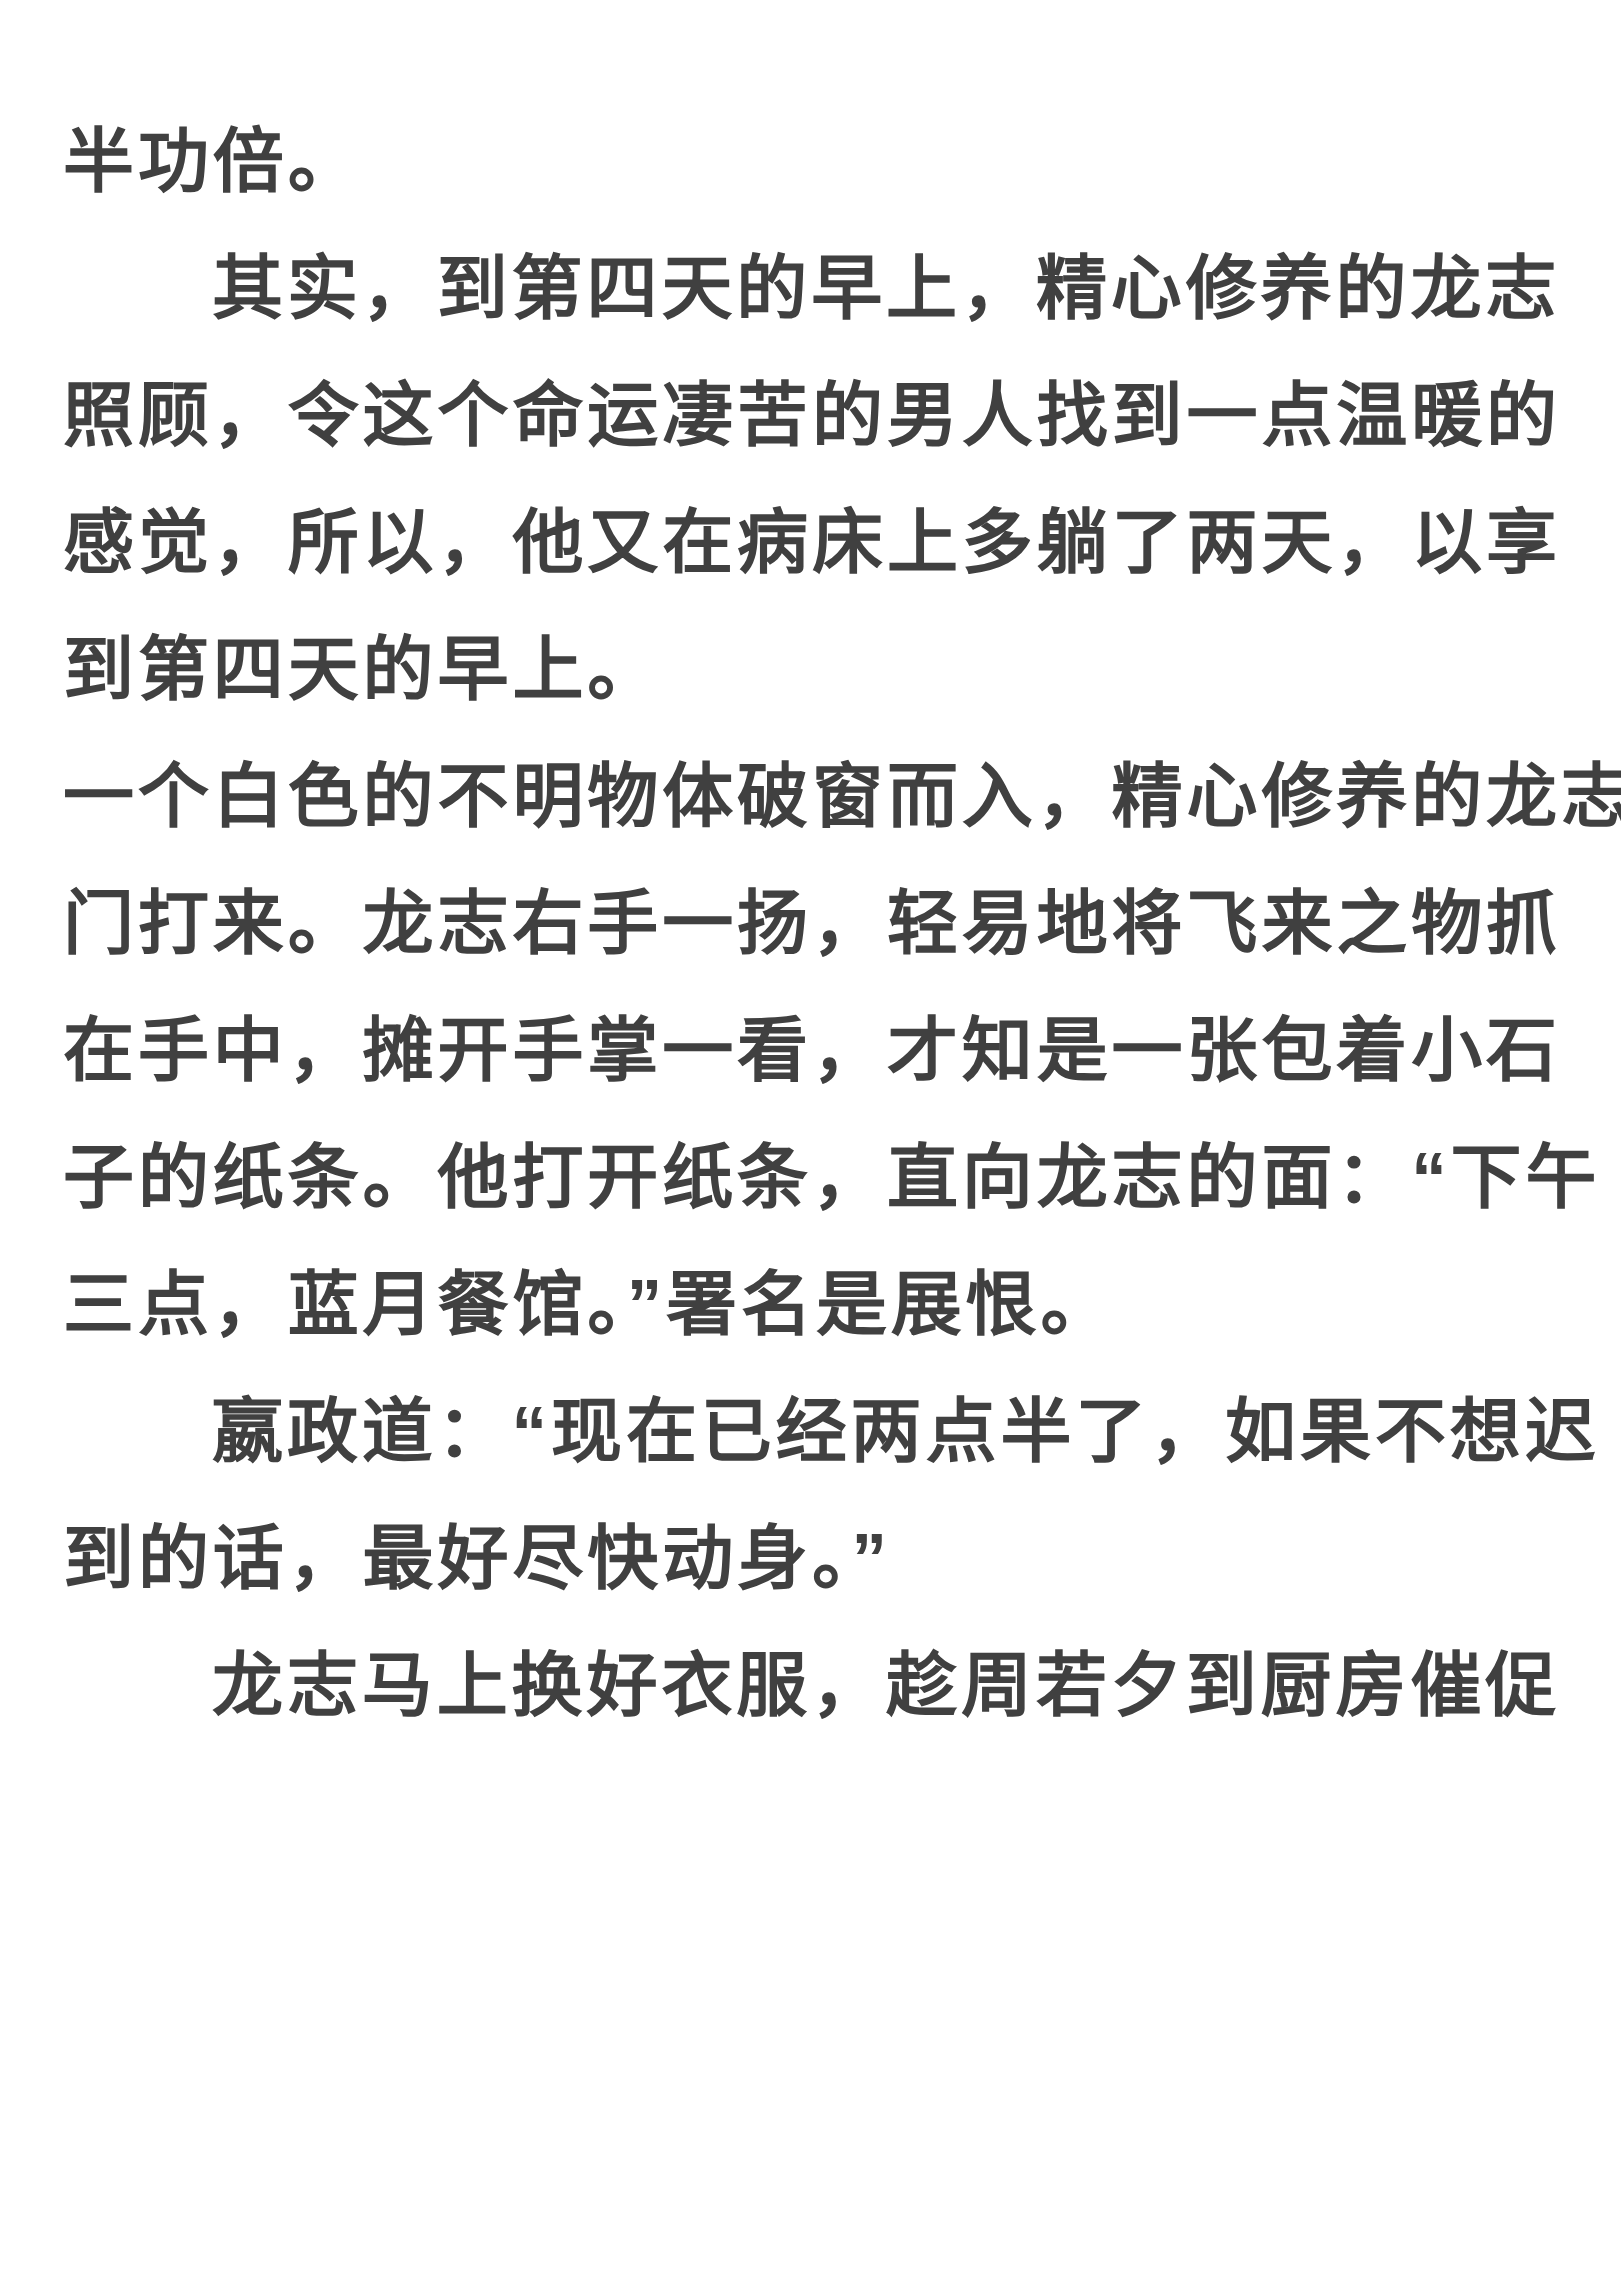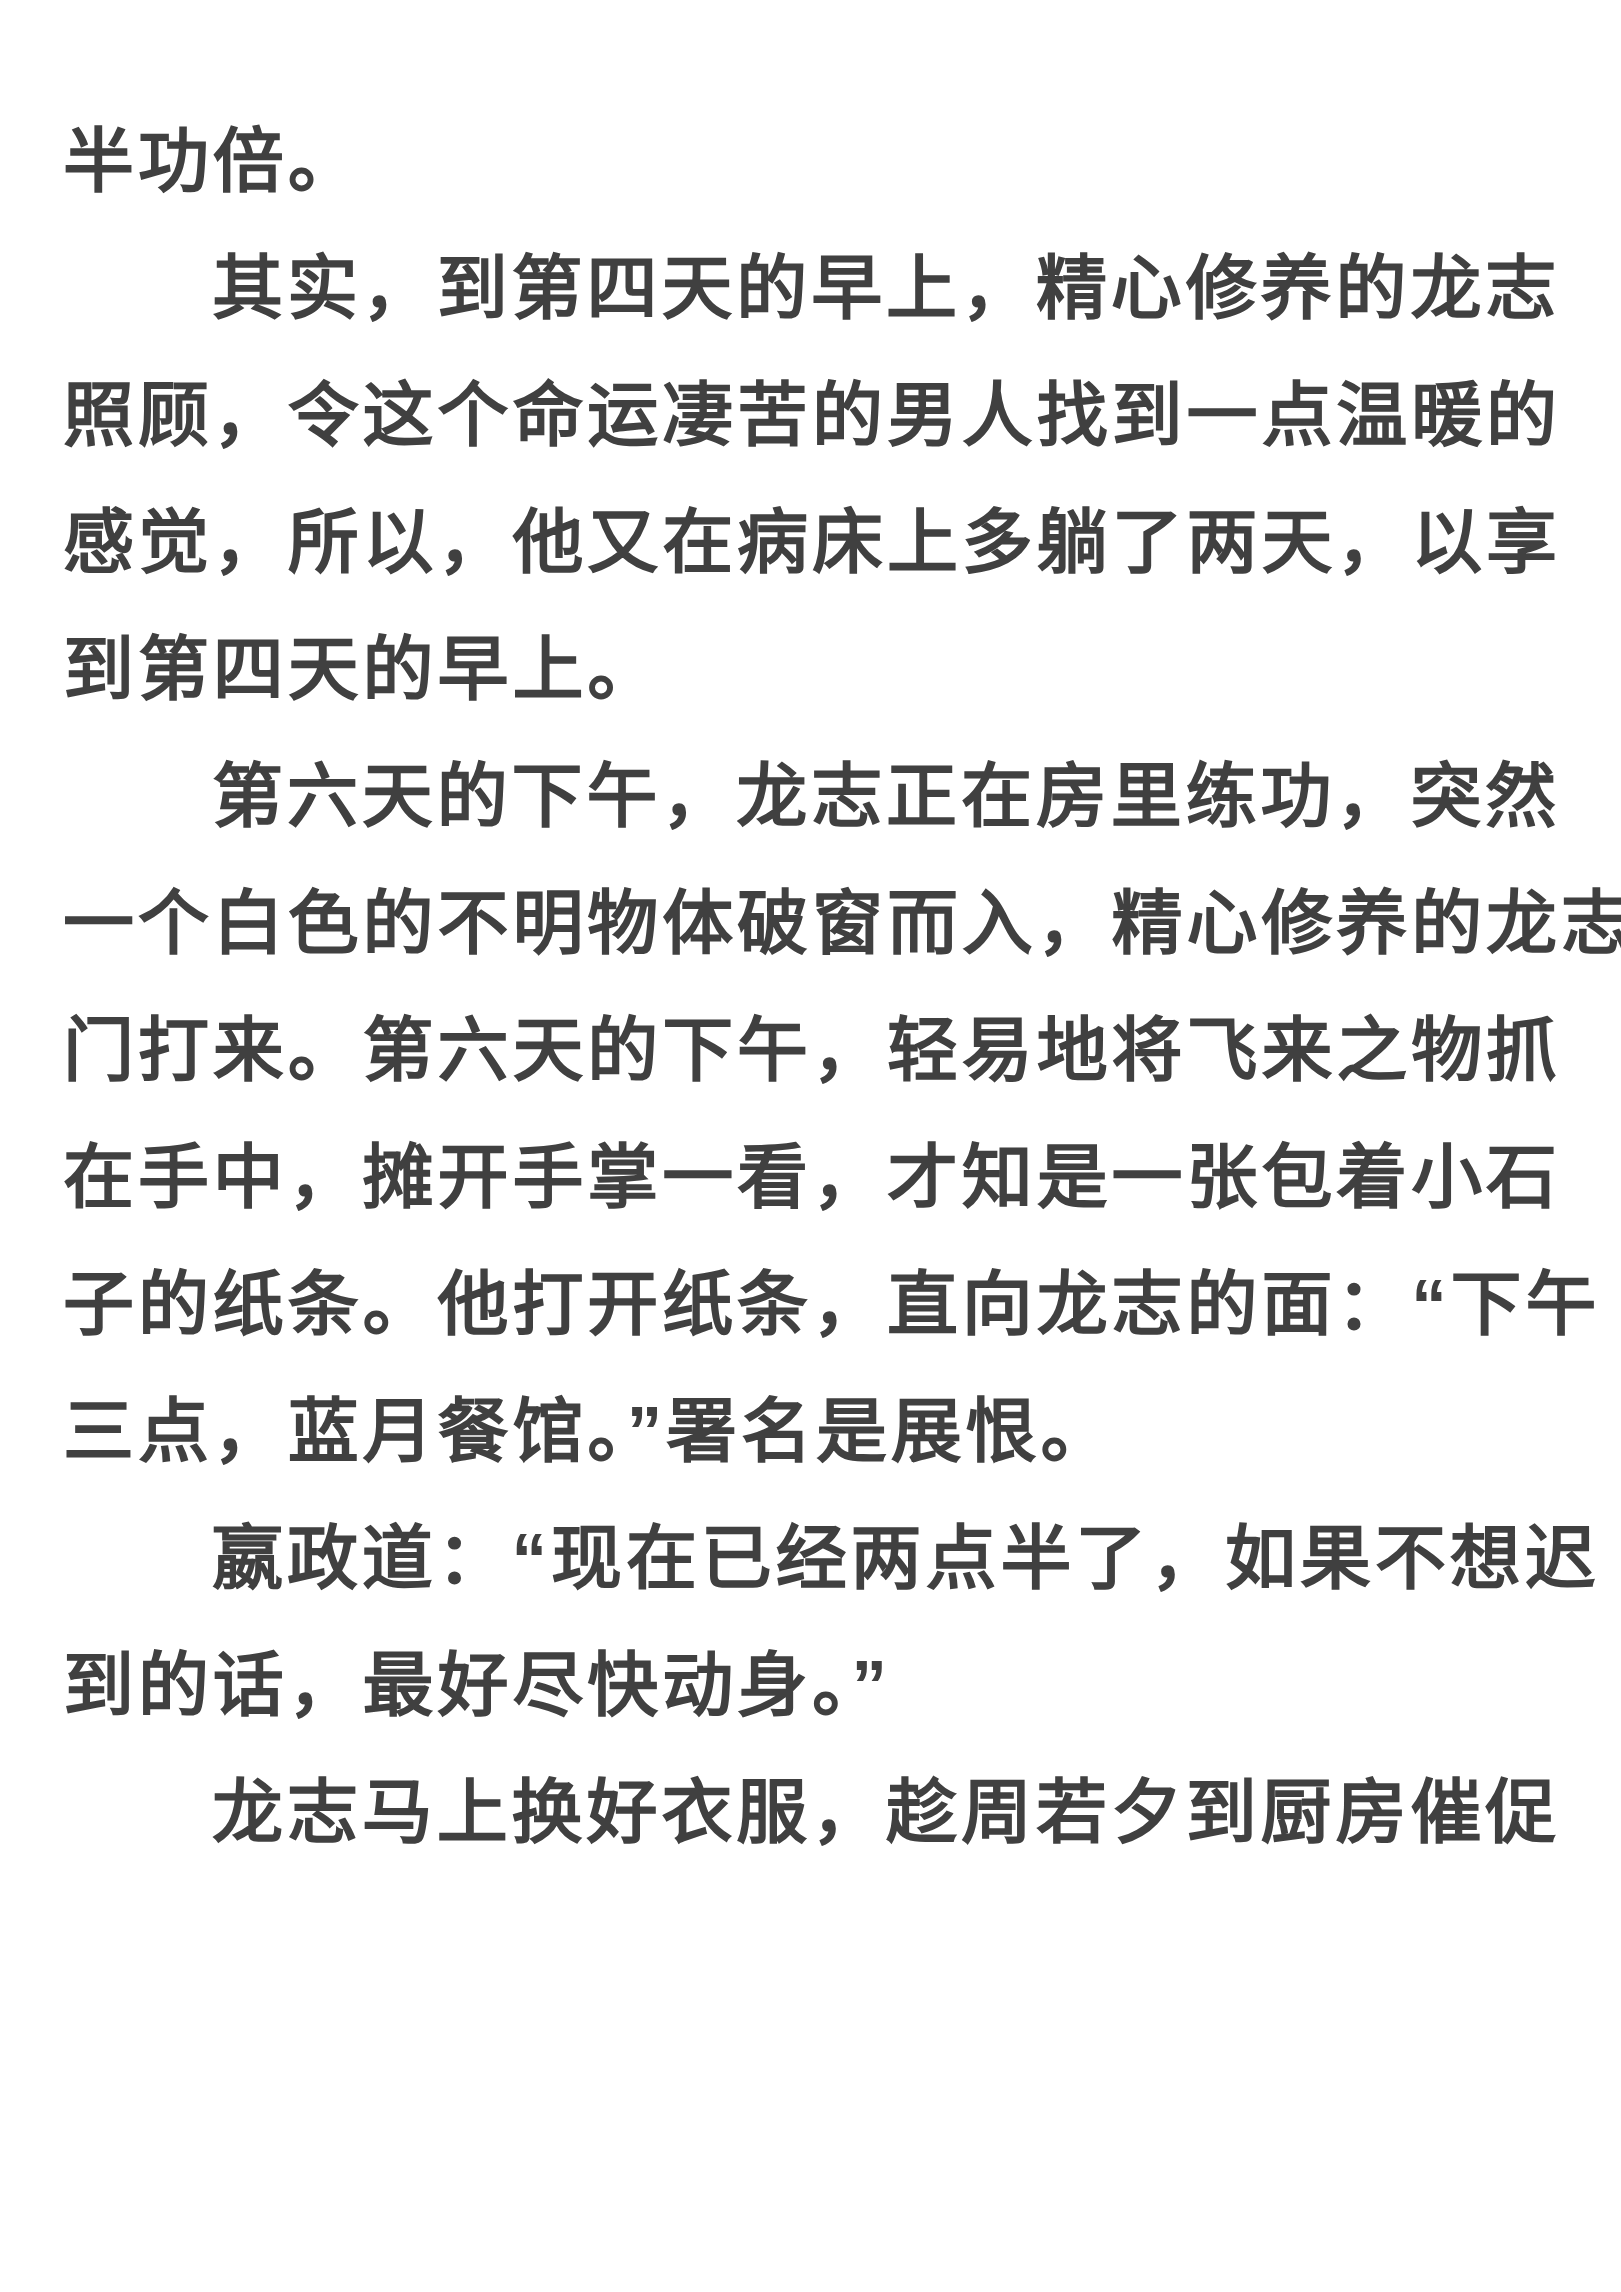--- a/index.html
+++ b/index.html
@@ -40,23 +40,22 @@
 </head>
 <body>
 
 <div class="page">
   <main class="text-body">
       <div class="line">半功倍。</div>
       <div class="line indent">其实，到第四天的早上，精心修养的龙志</div>
       <div class="line">照顾，令这个命运凄苦的男人找到一点温暖的</div>
       <div class="line">感觉，所以，他又在病床上多躺了两天，以享</div>
       <div class="line">到第四天的早上。</div>
-      <div class="line indent">第六天的下午，龙志正在房里练功，突然</div>
       <div class="line">一个白色的不明物体破窗而入，精心修养的龙志</div>
-      <div class="line">门打来。第六天的下午，轻易地将飞来之物抓</div>
+      <div class="line">门打来。龙志右手一扬，轻易地将飞来之物抓</div>
       <div class="line">在手中，摊开手掌一看，才知是一张包着小石</div>
       <div class="line">子的纸条。他打开纸条，直向龙志的面：“下午</div>
       <div class="line">三点，蓝月餐馆。”署名是展恨。</div>
       <div class="line indent">嬴政道：“现在已经两点半了，如果不想迟</div>
       <div class="line">到的话，最好尽快动身。”</div>
       <div class="line indent">龙志马上换好衣服，趁周若夕到厨房催促</div>
     </main>
 </div>
 
 

